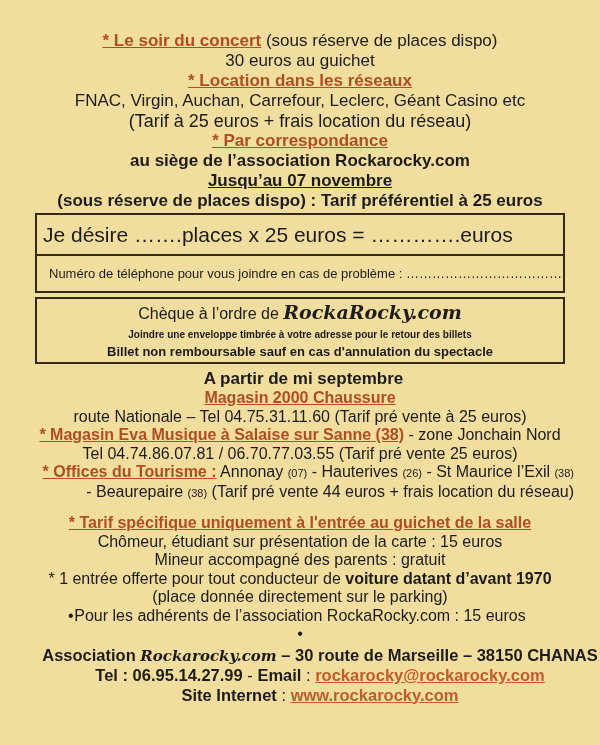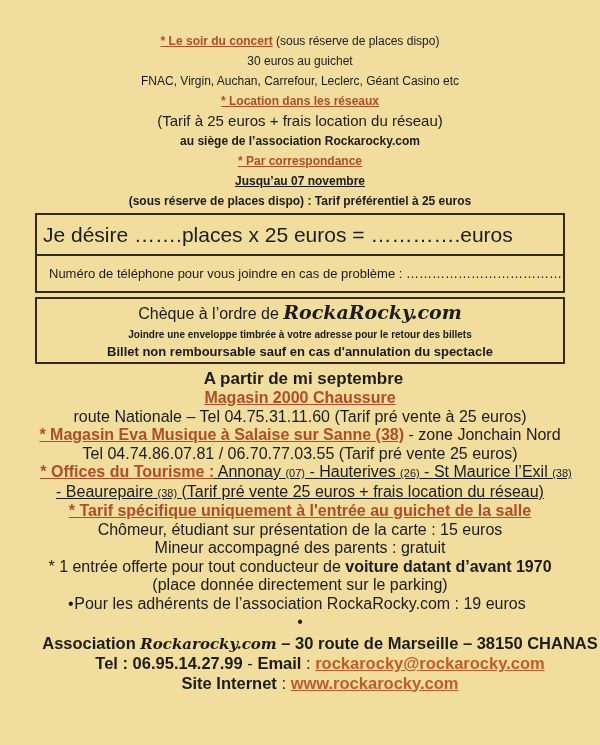--- a/index.html
+++ b/index.html
@@ -15,41 +15,41 @@
     background:var(--background);
     color:var(--text);
     font-family:"Liberation Sans", sans-serif;
   }
   .page{padding-top:31px;}
   .c{text-align:center;}
   .nw{white-space:nowrap;}
   .b{font-weight:bold;}
   .u{text-decoration:underline;}
   .title{font-size:19.5px;font-weight:bold;line-height:24px;}
-  .intro-line{font-size:12px;line-height:20px;}
-  .small-note{font-size:15px;}
+  .intro-line{font-size:17px;line-height:20px;}
+  .small-note{font-size:18px;}
   .red{color:var(--accent);font-weight:bold;text-decoration:underline;}
 
   .form-a{margin:2px 35px 0;border:2px solid var(--border);}
   .row-qty{font-size:21px;line-height:27px;padding:6px 8px 6px 6px;border-bottom:2px solid var(--border);text-align:left;overflow:hidden;white-space:nowrap;}
   .row-phone{font-size:13px;line-height:15px;padding:10px 10px 10px 12px;text-align:left;overflow:hidden;white-space:nowrap;}
   .form-b{margin:4px 35px 0;border:2px solid var(--border);padding:2px 4px 3px;text-align:center;}
   .cheque-line{font-size:16px;line-height:22px;}
   .script{font-family:"DejaVu Serif", serif;font-weight:bold;font-style:italic;text-align:center;}
   .cheque-payee{font-size:19px;}
   .envelope{font-weight:bold;font-size:10px;line-height:19px;}
   .refund{font-weight:bold;font-size:13px;line-height:15px;}
 
   .presale-heading{margin-top:5px;font-size:17px;font-weight:bold;line-height:20px;padding-left:7px;}
   .sect-line{font-size:16px;line-height:18.5px;}
   .dept{font-size:11px;font-weight:normal;color:var(--text);}
-  .tourism{-text-align:left;text-align:center;padding:0 26px;text-decoration:underline;}
+  .tourism{-text-align:left;text-align:right;padding:0 26px;}
   .tourism .l1{padding-left:12px;}
 
-  .door{}
+  .door{margin-top:12px;}
   .bullet-line{position:relative;}
   .bullet-mark{position:absolute;left:68px;top:0;}
 
   .footer{margin-top:2px;}
   .footer-line{font-size:16.5px;font-weight:bold;line-height:19.5px;margin-left:40px;}
   .script-sm{font-size:15px;}
   .plain{font-weight:normal;}
   a.link{color:var(--link);text-decoration:underline;font-weight:bold;}
 </style>
 </head>
@@ -57,32 +57,32 @@
 
 <div class="page">
 
 
   <div class="intro-line c nw">
     <span class="red">* Le soir du concert</span><span> (sous réserve de places dispo)</span>
   </div>
 
   <div class="intro-line c nw">30 euros au guichet</div>
 
-  <div class="intro-line c nw">FNAC, Virgin, Auchan, Carrefour, Leclerc, Géant Casino etc</div>
-
   <div class="intro-line c nw">
     <span class="red">* Location dans les réseaux</span>
   </div>
+
+  <div class="intro-line c nw">FNAC, Virgin, Auchan, Carrefour, Leclerc, Géant Casino etc</div>
   <div class="intro-line small-note c nw">(Tarif à 25 euros + frais location du réseau)</div>
-
-  <div class="intro-line b c nw">au siège de l’association  Rockarocky.com</div>
 
   <div class="intro-line c nw">
     <span class="red">* Par correspondance</span>
   </div>
+
+  <div class="intro-line b c nw">au siège de l’association  Rockarocky.com</div>
   <div class="intro-line b u c nw">Jusqu’au 07 novembre</div>
   <div class="intro-line b c nw">(sous réserve de places dispo) : Tarif préférentiel à 25 euros</div>
 
   <div class="form-a">
     <div class="row-qty">Je désire …….places x 25 euros = ………….euros</div>
     <div class="row-phone">
       <span>Numéro de téléphone pour vous joindre en cas de problème :</span><span> ……………………………………….</span>
     </div>
   </div>
 
@@ -105,37 +105,37 @@
     <div class="sect-line c nw">
       <span class="red">* Magasin Eva Musique à Salaise sur Sanne (38)</span><span> - zone Jonchain Nord</span>
     </div>
     <div class="sect-line c nw">Tel 04.74.86.07.81 / 06.70.77.03.55 (Tarif pré vente 25 euros)</div>
 
     <div class="tourism">
       <div class="sect-line l1 nw">
         <span class="red">* Offices du Tourisme :</span><span>  Annonay </span><span class="dept">(07)</span><span> - Hauterives </span><span class="dept">(26)</span><span> - St Maurice l’Exil </span><span class="dept">(38)</span>
       </div>
       <div class="sect-line nw">
-        <span>- Beaurepaire </span><span class="dept">(38)</span><span>  (Tarif pré vente 25 euros + frais location du réseau)</span>
+        <span>- Beaurepaire </span><span class="dept">(38)</span><span>  (Tarif pré vente 44 euros + frais location du réseau)</span>
       </div>
     </div>
   </div>
 
   <div class="door">
     <div class="sect-line c nw">
       <span class="red">* Tarif spécifique uniquement à l'entrée au guichet de la salle</span>
     </div>
     <div class="sect-line c nw">Chômeur, étudiant sur présentation de la carte : 15 euros</div>
     <div class="sect-line c nw">Mineur accompagné des parents : gratuit</div>
     <div class="sect-line c nw">
       <span>* 1 entrée offerte pour tout conducteur de </span><span class="b">voiture datant d’avant 1970</span>
     </div>
     <div class="sect-line c nw">(place donnée  directement sur le parking)</div>
     <div class="sect-line c nw bullet-line">
-      <span class="bullet-mark">•</span><span>Pour les adhérents de l’association RockaRocky.com  : 19 euros</span>
+      <span class="bullet-mark">•</span><span>Pour les adhérents de l’association RockaRocky.com  : 15 euros</span>
     </div>
     <div class="sect-line c nw">
       <span>•</span>
     </div>
   </div>
 
   <div class="footer">
     <div class="footer-line c nw">
       <span>Association </span><span class="script script-sm">Rockarocky.com</span><span> – 30 route de Marseille – 38150 CHANAS</span>
     </div>

